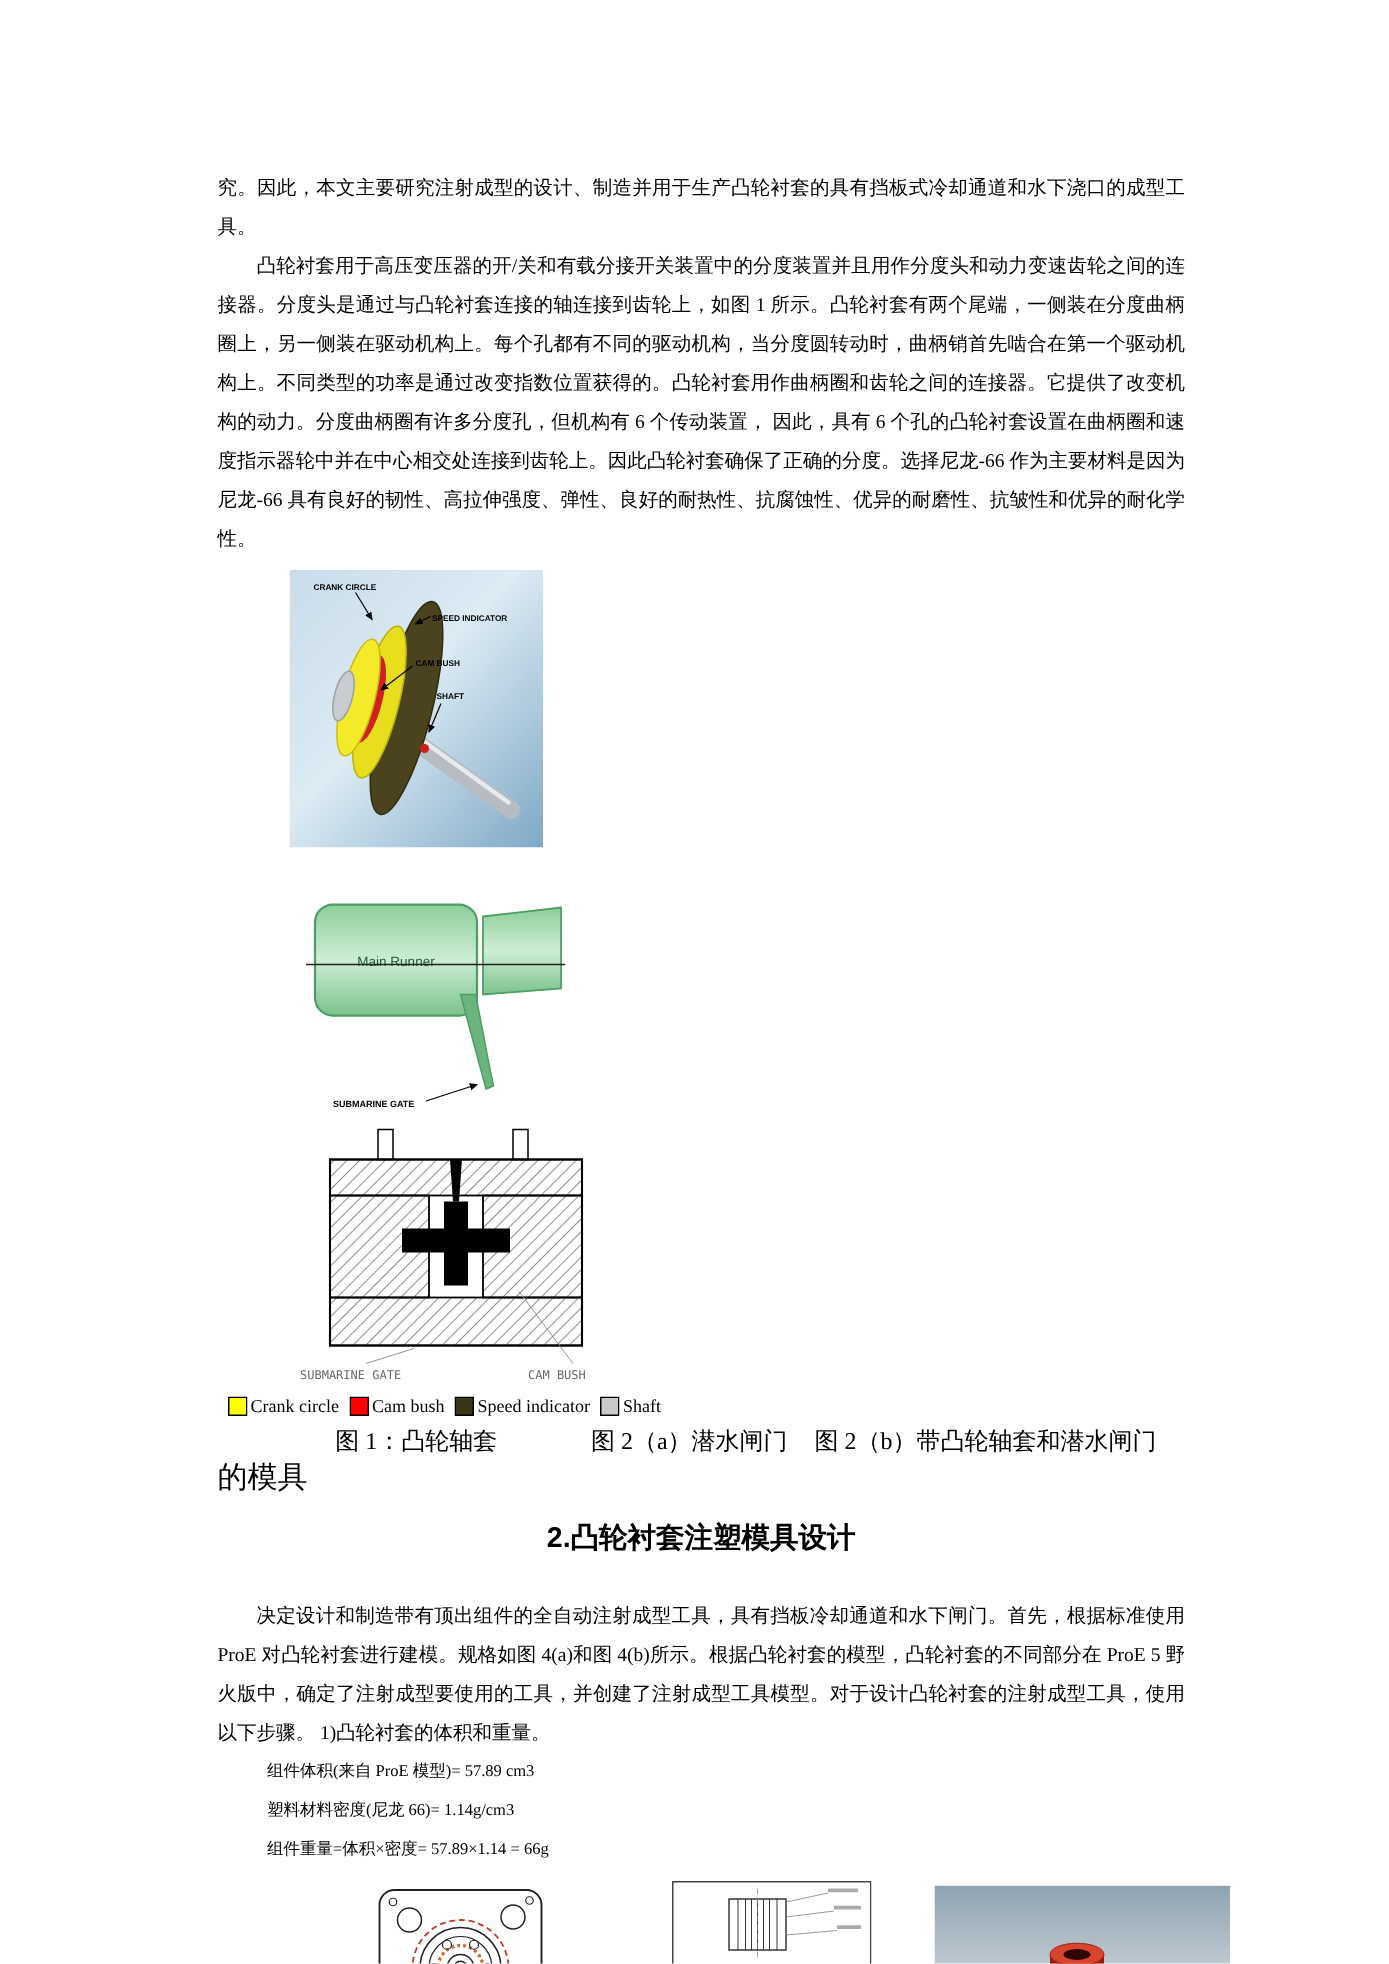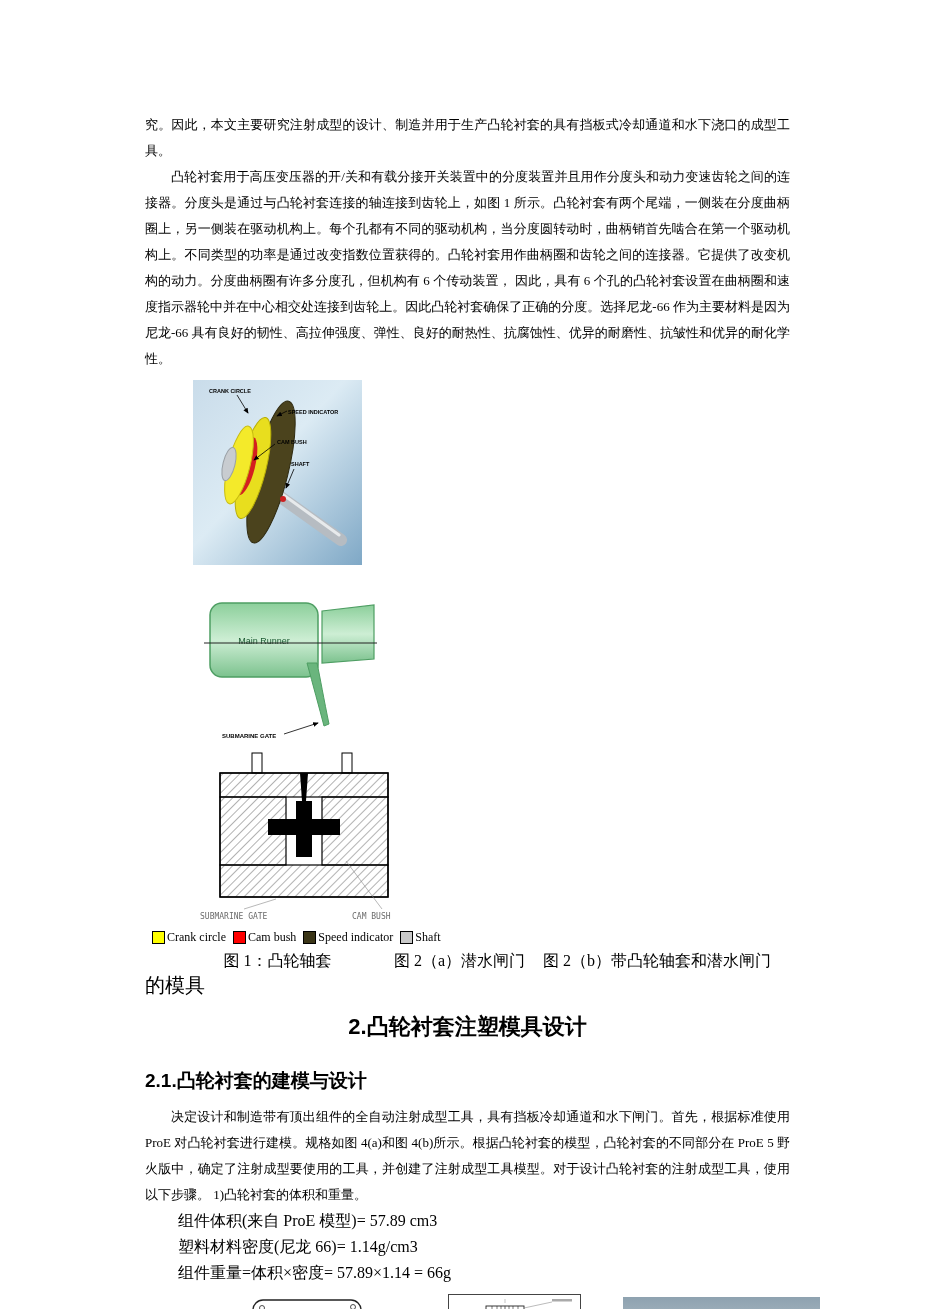--- a/index.html
+++ b/index.html
@@ -7,28 +7,28 @@
   body {
     width:926px; height:1309px; margin:0 auto;
     font-family:"Liberation Serif","DejaVu Serif",serif;
     color:#000;
   }
   .page { width:926px; height:1309px; padding:112px 136px 0 145px; position:relative; overflow:hidden; }
   .body-text { font-size:13px; line-height:26px; text-align:justify; }
   .indent { text-indent:2em; }
   .section-heading {
     font-family:"Liberation Sans","DejaVu Sans",sans-serif;
-    font-weight:bold; font-size:22px; text-align:center;
+    font-weight:bold; font-size:19px; text-align:center;
     margin-top:16px; margin-bottom:26px;
   }
   .sub-heading {
     font-family:"Liberation Sans","DejaVu Sans",sans-serif;
     font-weight:bold; font-size:19px; margin-bottom:10px;
   }
-  .formula { font-size:16px; line-height:26px; margin-left:33px; }
+  .formula { font-size:11px; line-height:26px; margin-left:33px; }
   .figure-row { display:flex; align-items:flex-start; }
   .row1 { margin-top:8px; margin-left:48px;flex-direction:column; }
   .row1 .fig-cell-1 { width:169px; }
   .row1 .fig-cell-2 { width:173px; margin-left:11px; margin-top:2px; }
   .row1 .fig-cell-3 { width:216px; margin-left:3px; margin-top:5px; }
   .row2 { margin-top:8px; margin-left:88px; }
   .row2 .fig-cell-1 { width:159px; }
   .row2 .fig-cell-2 { width:133px; margin-left:56px; }
   .row2 .fig-cell-3 { width:197px; margin-left:42px; margin-top:3px; }
   .legend-row { display:flex; align-items:center; margin-top:5px; margin-left:7px; height:16px; }
@@ -179,21 +179,20 @@
   </div>
 
   <div class="caption-row r1">
     <div class="caption-cell c1">图 1：凸轮轴套</div>
     <div class="caption-cell c2">图 2（a）潜水闸门</div>
     <div class="caption-cell c3">图 2（b）带凸轮轴套和潜水闸门</div>
   </div>
   <p class="caption-cont">的模具</p>
 
   <h2 class="section-heading">2.凸轮衬套注塑模具设计</h2>
-  <h3 class="sub-heading">2.1.凸轮衬套的建模与设计</h3>
 
   <p class="body-text indent">决定设计和制造带有顶出组件的全自动注射成型工具，具有挡板冷却通道和水下闸门。首先，根据标准使用 ProE 对凸轮衬套进行建模。规格如图 4(a)和图 4(b)所示。根据凸轮衬套的模型，凸轮衬套的不同部分在 ProE 5 野火版中，确定了注射成型要使用的工具，并创建了注射成型工具模型。对于设计凸轮衬套的注射成型工具，使用以下步骤。 1)凸轮衬套的体积和重量。</p>
 
   <p class="formula">组件体积(来自 ProE 模型)= 57.89 cm3</p>
   <p class="formula">塑料材料密度(尼龙 66)= 1.14g/cm3</p>
   <p class="formula">组件重量=体积×密度= 57.89×1.14 = 66g</p>
 
   <div class="figure-row row2">
 
     <div class="fig-cell-1">

